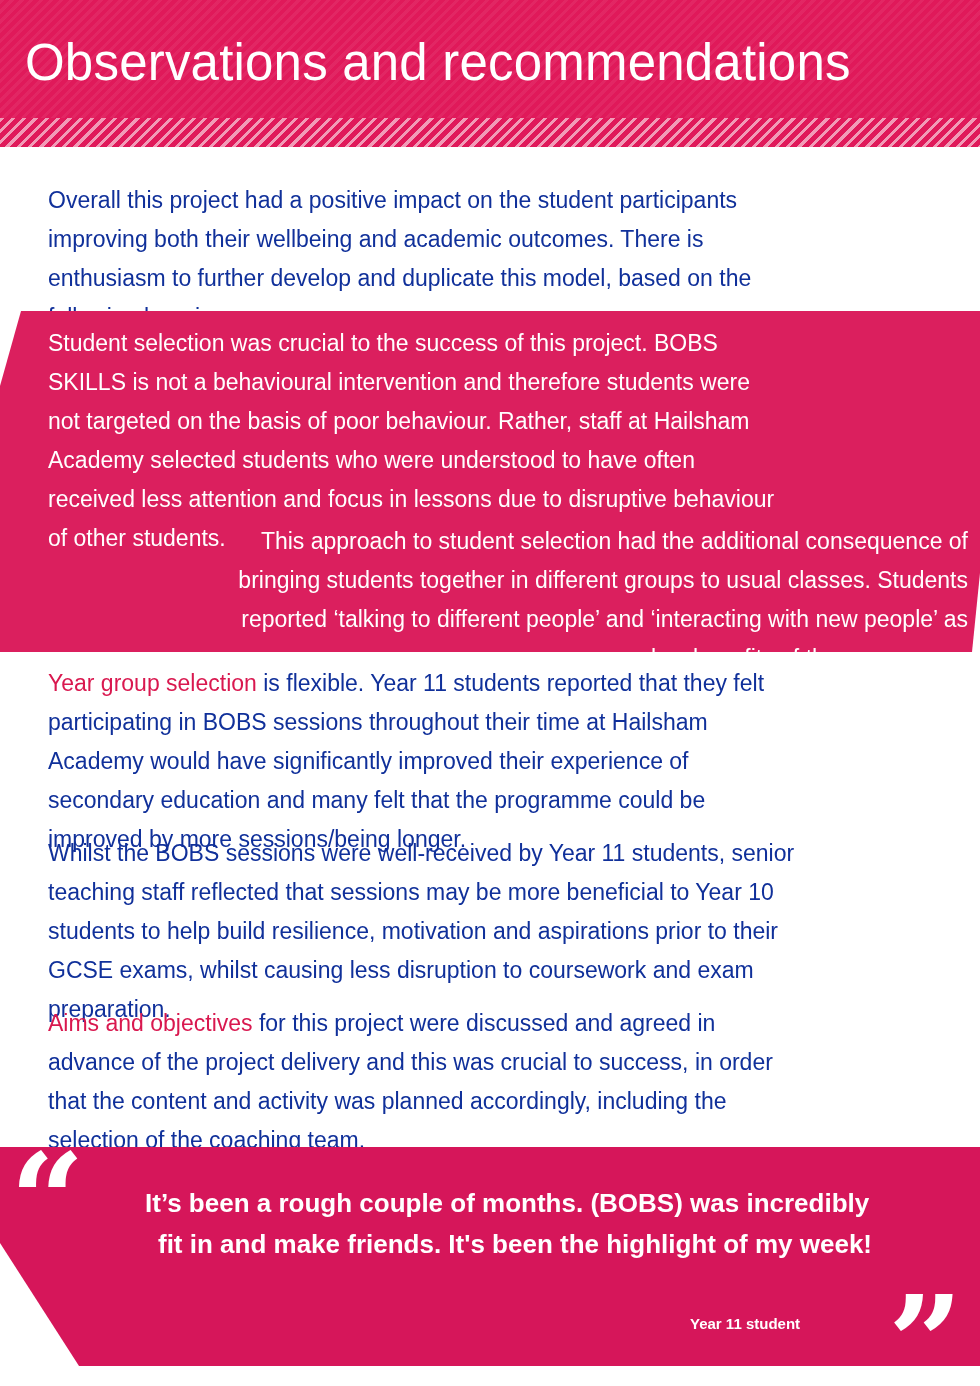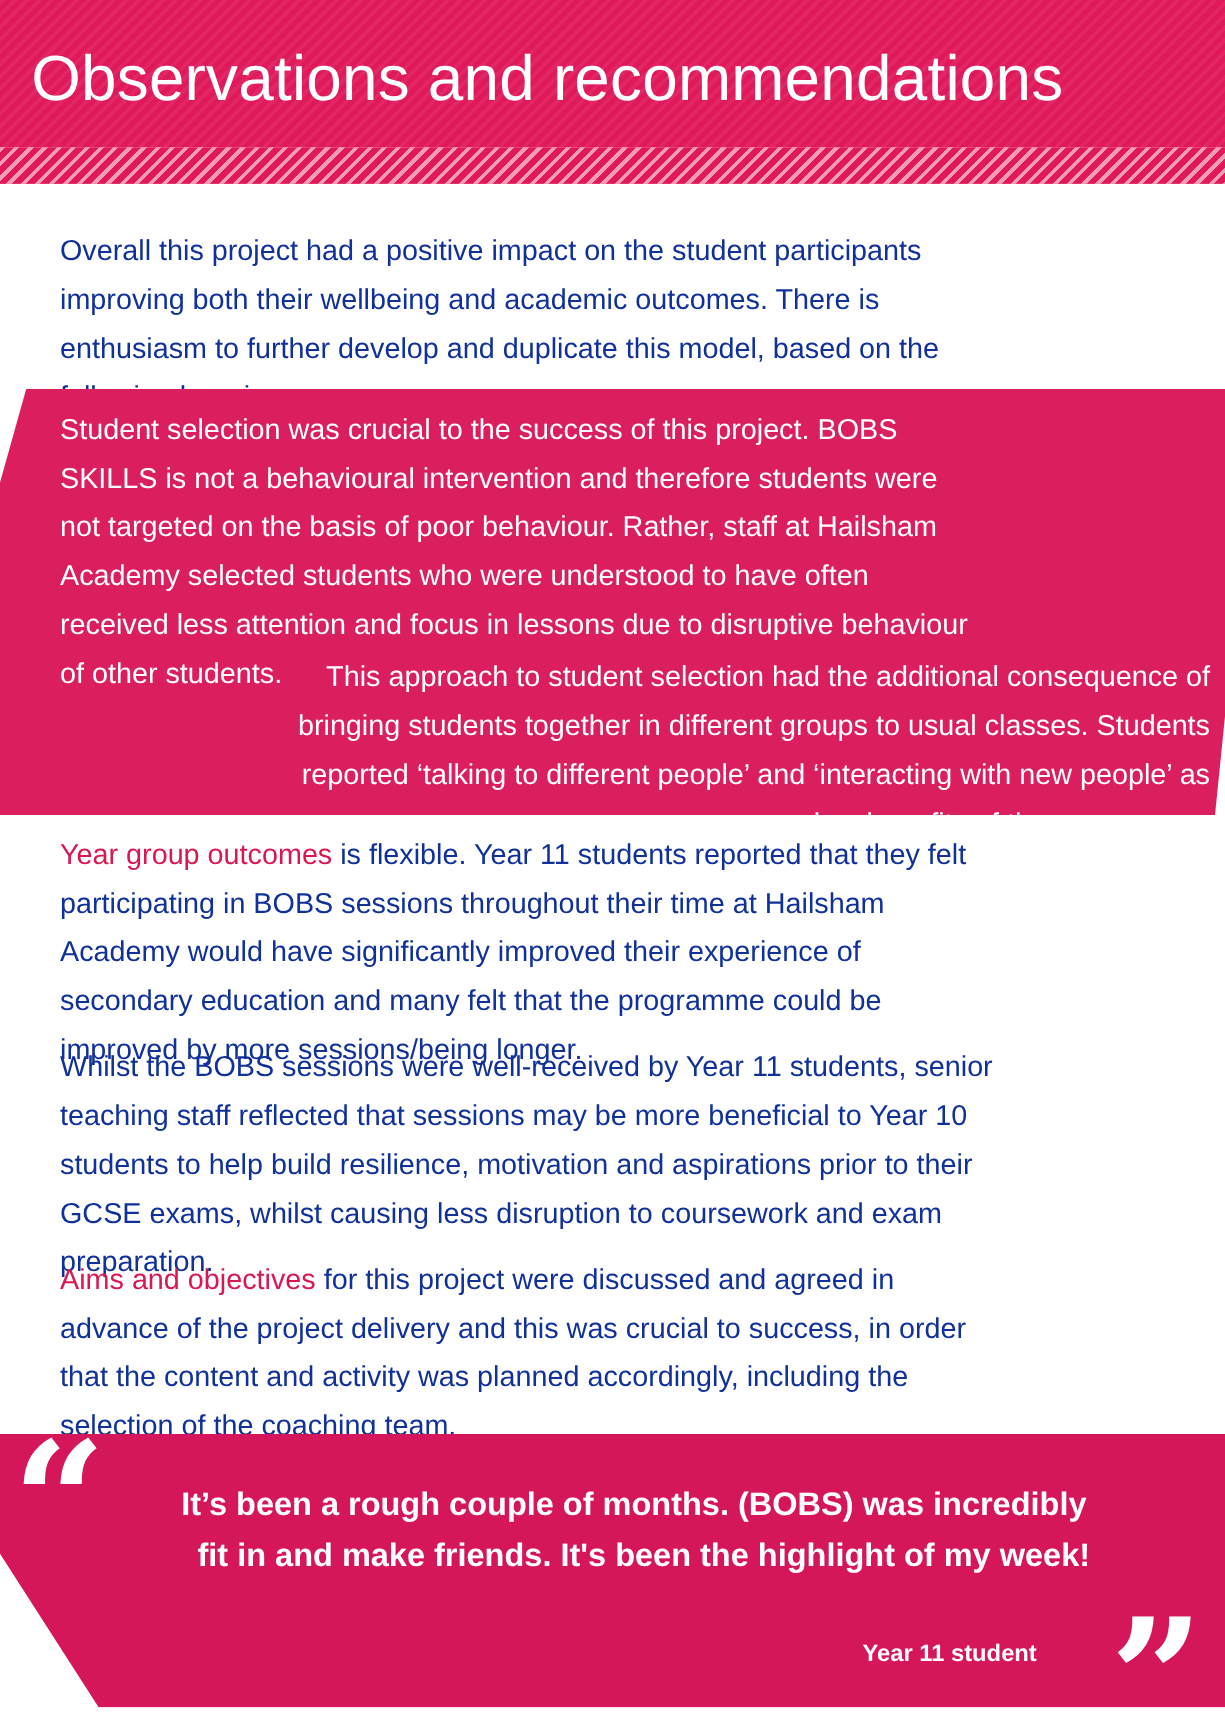--- a/index.html
+++ b/index.html
@@ -51,21 +51,21 @@
     }
     .quote-text {
       position: absolute; left: 20px; width: 960px; top: 1168px; margin: 15px;
       color: #ffffff; font-weight: bold; font-size: 26px; line-height: 41px;
       text-align: center;
     }
     .quote-text .line1 { display: block; padding-left: 110px; text-align: left; }
     .quote-text .line { display: block; }
     .quote-author {
       position: absolute; left: 690px; top: 1310px; color: #ffffff;
-      font-weight: bold; font-size: 19px; line-height: 28px; white-space: nowrap;
+      font-weight: bold; font-size: 15px; line-height: 28px; white-space: nowrap;
     }
   </style>
 </head>
 <body>
 
 <div class="header"></div>
 <div class="header-band"></div>
 <h1 class="page-title">Observations and recommendations</h1>
 
 <p class="para" style="top:181px;">Overall this project had a positive impact on the student participants
@@ -78,21 +78,21 @@
 SKILLS is not a behavioural intervention and therefore students were
 not targeted on the basis of  poor behaviour. Rather, staff at Hailsham
 Academy selected students who were understood to have often
 received less attention and focus in lessons due to disruptive behaviour
 of other students.</span></p>
 <p class="para pink-para" style="top:522px;text-align:right;">This approach to student selection had the additional consequence of
 bringing students together in different groups to usual classes. Students
 reported ‘talking to different people’ and ‘interacting with new people’ as
 key benefits of the programme.</p>
 
-<p class="para" style="top:664px;"><span class="accent">Year group outcomes</span><span> is flexible.  Year 11 students reported that they felt
+<p class="para" style="top:664px;"><span class="accent">Year group selection</span><span> is flexible.  Year 11 students reported that they felt
 participating in BOBS sessions throughout their time at Hailsham
 Academy would have significantly improved their experience of
 secondary education and many felt that the programme could be
 improved by more sessions/being longer.</span></p>
 <p class="para" style="top:834px;">Whilst the BOBS sessions were well-received by Year 11 students, senior
 teaching staff reflected that sessions may be more beneficial to Year 10
 students to help build resilience, motivation and aspirations prior to their
 GCSE exams, whilst causing less disruption to coursework and exam
 preparation.</p>
 

